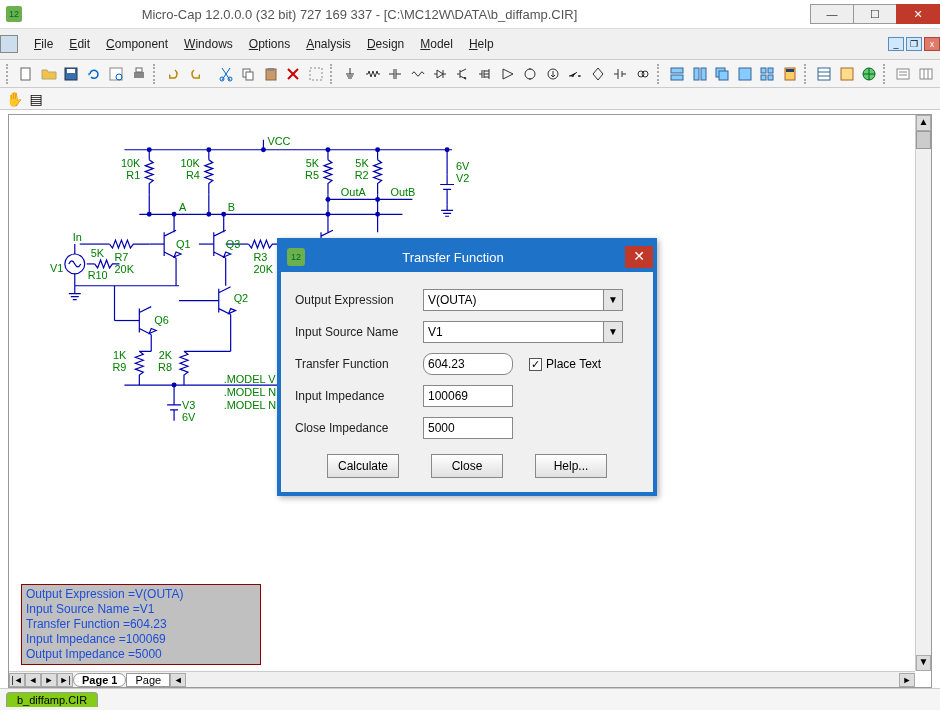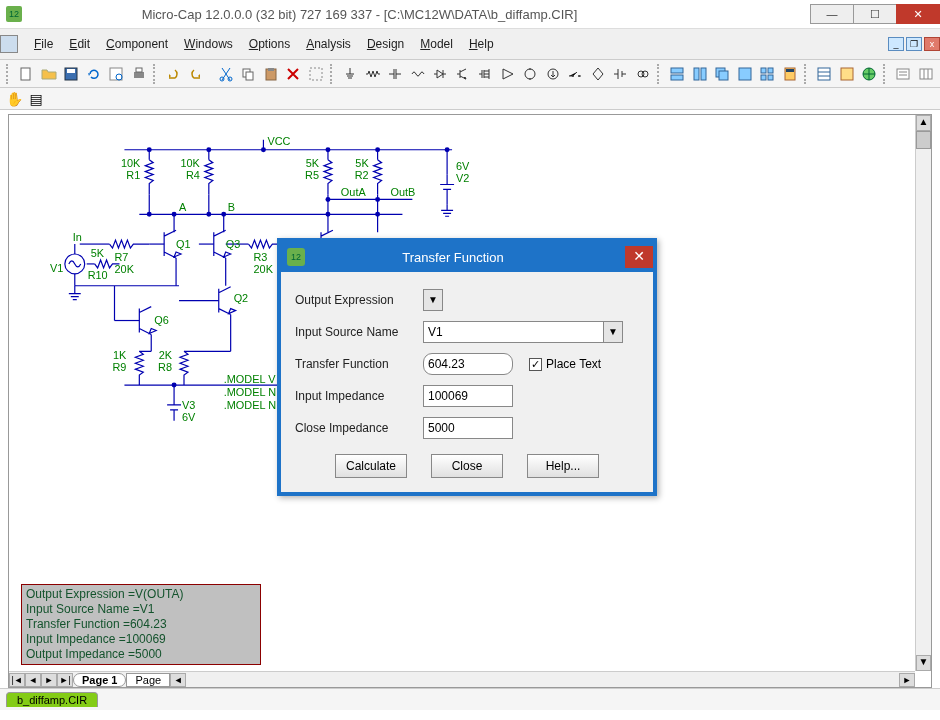--- a/index.html
+++ b/index.html
@@ -125,21 +125,21 @@
   .hscroll .trough { flex:1; background:#e8e8e8;}
 
   
   .schematic-svg { width:100%; height:100%; }
 
   .result-box {
     position:absolute;
     left:12px; bottom:6px;
     width:240px;
     background:#c0c0c0;
-    color:#14532d;
+    color:#1d4ed8;
     border:1px solid #8b0000;
     padding:2px 4px;
     font-family: "MS Sans Serif", sans-serif;
     font-size:12px;
     line-height:15px;
   }
 
   
   .dialog {
     position: absolute;
@@ -169,21 +169,21 @@
   .dlg-label { width:128px; color:#222;}
   .dlg-input {
     height:22px; border:1px solid #888; background:#fff;
     padding:0 4px; font-size:12px;
   }
   .dlg-combo { display:flex; width:200px;}
   .dlg-combo .dlg-input { flex:1; border-right:none;}
   .dlg-combo .cbtn { width:20px; height:22px; border:1px solid #888; background:#e5e5e5; text-align:center; line-height:20px; font-size:10px;}
   .dlg-check { margin-left:16px; display:flex; align-items:center; gap:4px;}
   .dlg-check .cb { width:13px; height:13px; border:1px solid #555; background:#fff; text-align:center; font-size:11px; line-height:11px;}
-  .dlg-btns { display:flex; justify-content:center; gap:24px; margin-top:10px;}
+  .dlg-btns { display:flex; justify-content:center; gap:32px; margin-top:10px;}
   .dlg-btn {
     width:72px; height:24px; border:1px solid #888;
     background: linear-gradient(#fff,#e0e0e0);
     text-align:center; line-height:22px;
   }
 
   
   .doctabs {
     height:22px;
     border-top:1px solid #ccc;
@@ -633,20 +633,21 @@
 <div class="dialog">
   <div class="dlg-title">
     <div class="dicon">12</div>
     <div class="dtxt">Transfer Function</div>
     <div class="dclose">✕</div>
   </div>
   <div class="dlg-body">
     <div class="dlg-row">
       <div class="dlg-label">Output Expression</div>
       <div class="dlg-combo">
+        <input class="dlg-input" value="V(OUTA)" style="">
         <div class="cbtn">▼</div>
       </div>
     </div>
     <div class="dlg-row">
       <div class="dlg-label">Input Source Name</div>
       <div class="dlg-combo">
         <input class="dlg-input" value="V1" style="">
         <div class="cbtn">▼</div>
       </div>
     </div>

